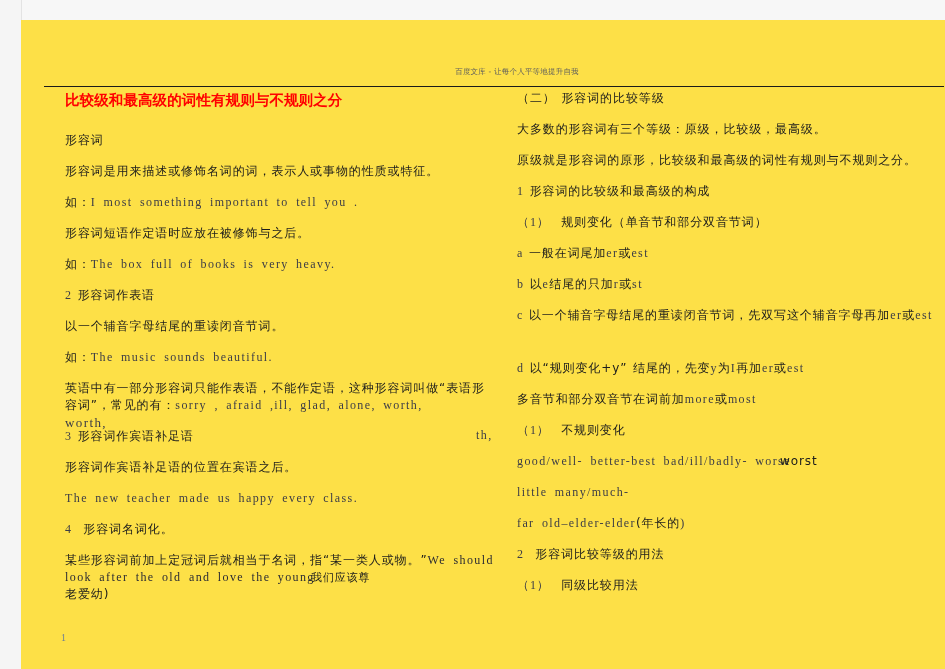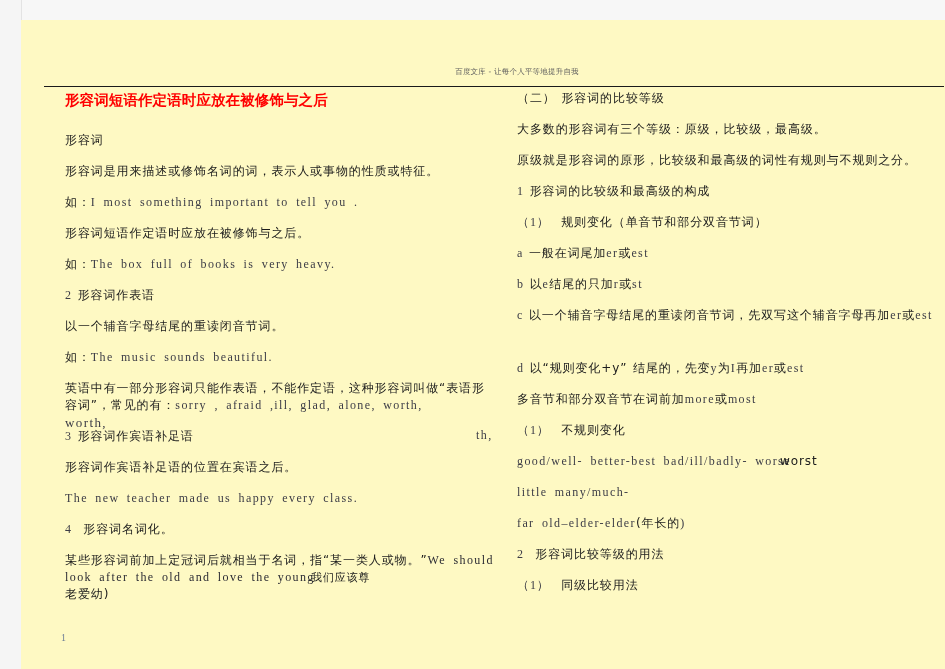--- a/index.html
+++ b/index.html
@@ -14,21 +14,21 @@
     font-family: "Liberation Sans", sans-serif;
   }
 
   
   .page {
     position: absolute;
     left: 21px;
     top: 20px;
     width: 924px;
     height: 649px;
-    background: #fef9c3;
+    background: #fde047;
     box-sizing: border-box;
   }
 
   .page-left-edge {
     position: absolute;
     left: 0;
     top: 0;
     width: 21px;
     height: 669px;
     background: #f5f5f5;
@@ -150,21 +150,21 @@
 <div class="page-top-edge"></div>
 <div class="page-left-edge"></div>
 
 <div class="page">
 
   <div class="watermark">百度文库 - 让每个人平等地提升自我</div>
   <div class="header-rule"></div>
 
   <div class="col col-left">
 
-    <div class="doc-title">形容词短语作定语时应放在被修饰与之后</div>
+    <div class="doc-title">比较级和最高级的词性有规则与不规则之分</div>
 
     <div class="para">形容词</div>
 
     <div class="para">形容词是用来描述或修饰名词的词，表示人或事物的性质或特征。</div>
 
 
     <div class="para">
       <span>如：</span><span class="en">I most something important to tell you .</span>
     </div>
 

